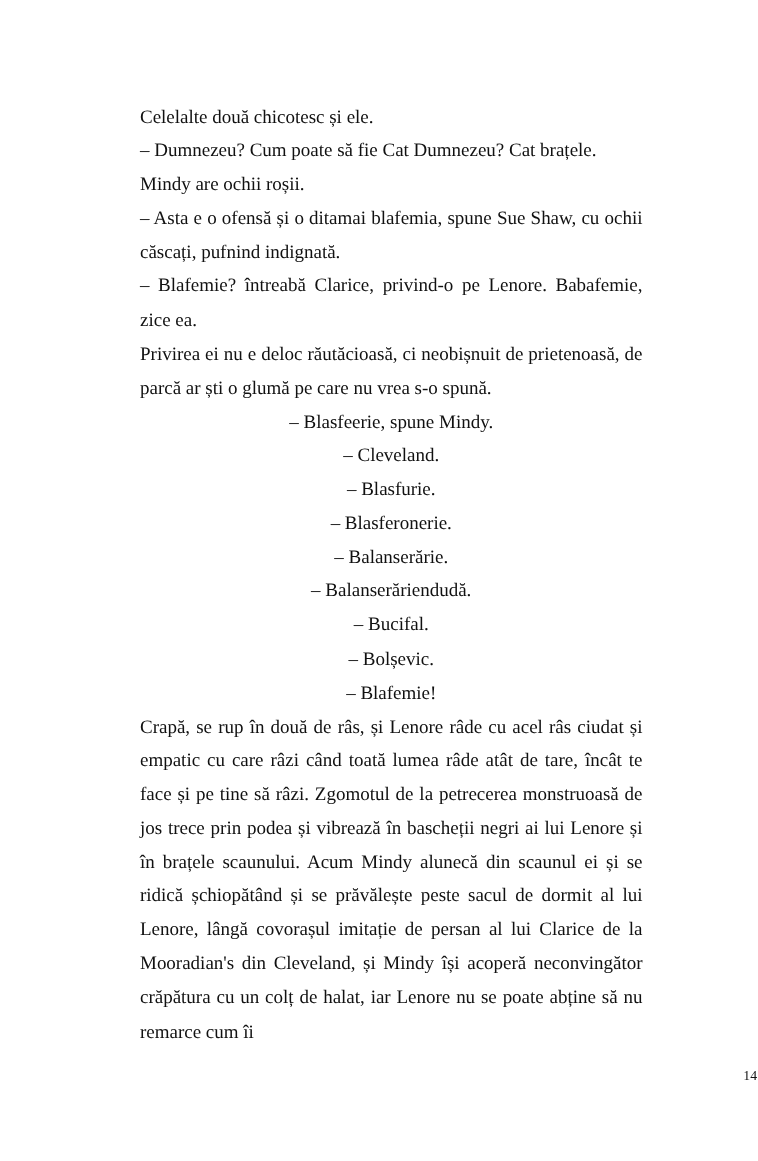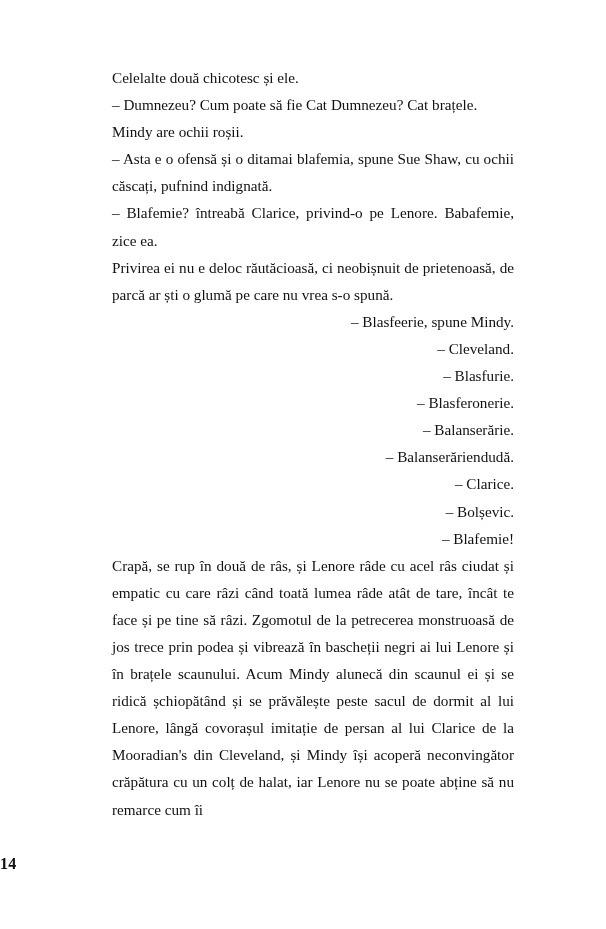--- a/index.html
+++ b/index.html
@@ -12,21 +12,21 @@
     height: 929px;
     overflow: hidden;
     font-family: "Liberation Serif", "DejaVu Serif", serif;
     color: #111111;
   }
   .page {
     position: relative;
     width: 606px;
     height: 865px;
     box-sizing: border-box;
-    padding: 64px 92px 0 112px;
+    padding: 80px 92px 0 112px;
   }
   .body-text {
     font-size: 15.2px;
     line-height: 27.1px;
     text-align: justify;
     text-justify: inter-word;
     hyphens: manual;
   }
   .body-text p {
     margin: 0;
@@ -34,31 +34,30 @@
   }
   .p-indent {
     text-indent: 23px;
   }
   .dash-line {
     text-indent: 23px;
   }
   .italic {
   }
   .no-justify {
-    text-align: right;
+    text-align: center;
   }
   .folio {
     position: absolute;
     left: 0;
     right: 0;
     top: 855px;
-    text-align: left;
-    font-size: 16px;
+    text-align: right;
+    font-size: 11px;
     letter-spacing: 0.2px;
-    font-weight: bold;
   }
 </style>
 </head>
 <body>
 
 <div class="page">
   <div class="body-text">
 
     <p class="p-indent">Celelalte două chicotesc și ele.</p>
 
@@ -71,21 +70,21 @@
     <p class="p-indent"><span>– </span><span class="italic">Blaf</span><span>emie? întreabă Clarice, privind-o pe Lenore. </span><span class="italic">Baba</span><span>femie, zice ea.</span></p>
 
     <p class="p-indent">Privirea ei nu e deloc răutăcioasă, ci neobișnuit de prietenoasă, de parcă ar ști o glumă pe care nu vrea s-o spună.</p>
 
     <p class="dash-line no-justify">– Blasfeerie, spune Mindy.</p>
     <p class="dash-line no-justify">– Cleveland.</p>
     <p class="dash-line no-justify">– Blasfurie.</p>
     <p class="dash-line no-justify">– Blasferonerie.</p>
     <p class="dash-line no-justify">– Balanserărie.</p>
     <p class="dash-line no-justify">– Balanserăriendudă.</p>
-    <p class="dash-line no-justify">– Clarice.</p>
+    <p class="dash-line no-justify">– Bucifal.</p>
     <p class="dash-line no-justify">– Bolșevic.</p>
 
     <p class="dash-line no-justify"><span>– </span><span class="italic">Blaf</span><span>emie!</span></p>
 
     <p class="p-indent">Crapă, se rup în două de râs, și Lenore râde cu acel râs ciudat și empatic cu care râzi când toată lumea râde atât de tare, încât te face și pe tine să râzi. Zgomotul de la petrecerea monstruoasă de jos trece prin podea și vibrează în bascheții negri ai lui Lenore și în brațele scaunului. Acum Mindy alunecă din scaunul ei și se ridică șchiopătând și se prăvălește peste sacul de dormit al lui Lenore, lângă covorașul imitație de persan al lui Clarice de la Mooradian's din Cleveland, și Mindy își acoperă neconvingător crăpătura cu un colț de halat, iar Lenore nu se poate abține să nu remarce cum îi</p>
 
   </div>
 
   <div class="folio">14</div>
 </div>

